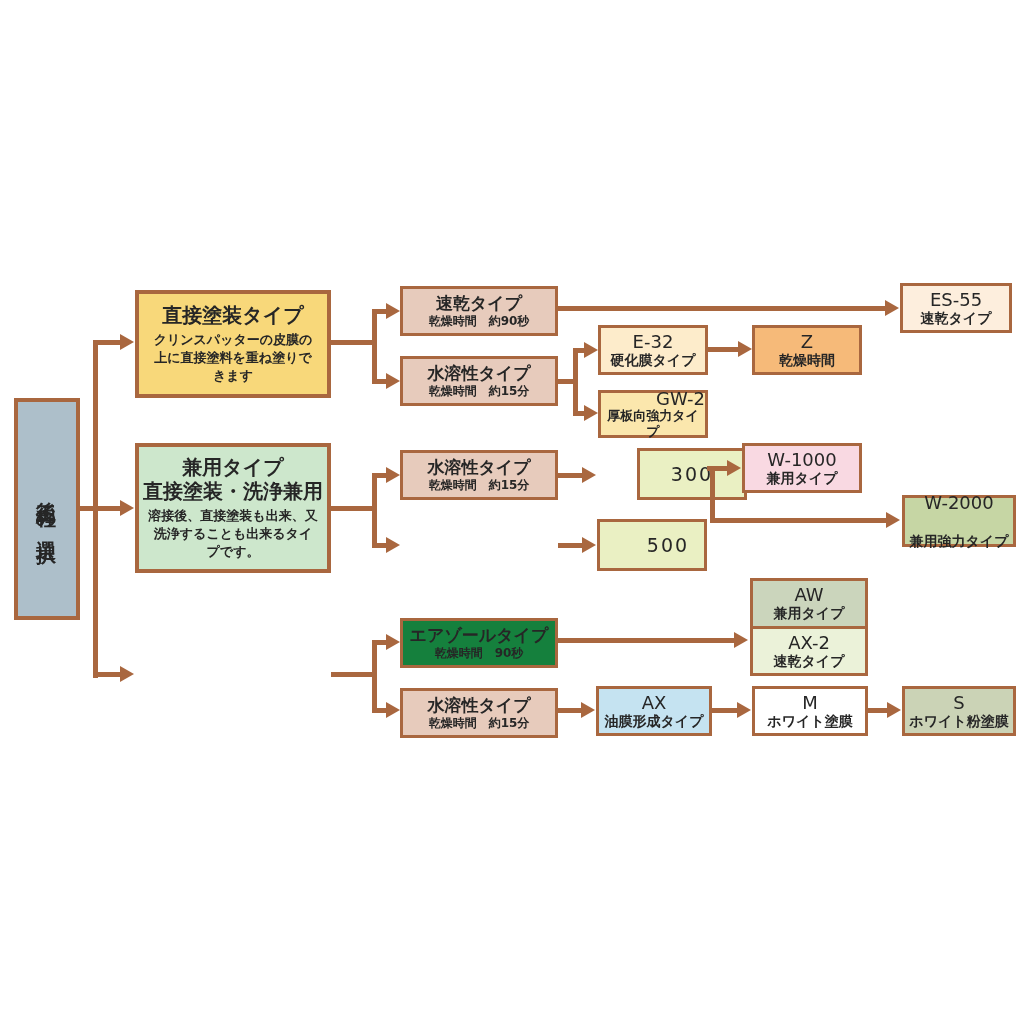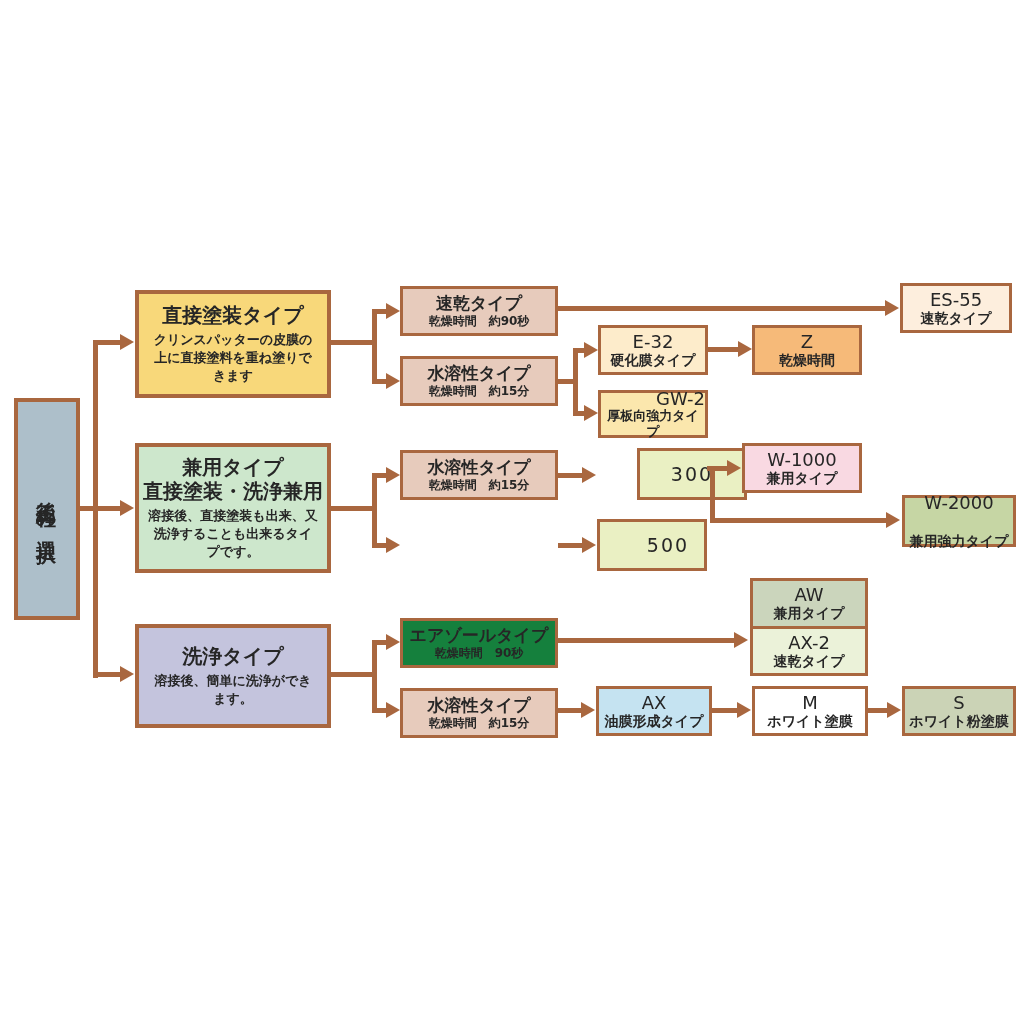--- a/index.html
+++ b/index.html
@@ -44,24 +44,20 @@
     <div class="cat-title">直接塗装タイプ</div>
     <div class="cat-body">クリンスパッターの皮膜の上に直接塗料を重ね塗りできます</div>
   </div>
 
   <div class="box bigbox" style="left:135px;top:443px;width:196px;height:130px;background:#cde7cc;">
     <div class="cat-title">兼用タイプ</div>
     <div class="cat-title">直接塗装・洗浄兼用</div>
     <div class="cat-body">溶接後、直接塗装も出来、又洗浄することも出来るタイプです。</div>
   </div>
 
-  <div class="box bigbox" style="left:135px;top:624px;width:196px;height:104px;background:#c4c4dd;">
-    <div class="cat-title">洗浄タイプ</div>
-    <div class="cat-body">溶接後、簡単に洗浄ができます。</div>
-  </div>
 
   <div class="ln" style="left:331px;top:340px;width:46px;height:5px;"></div>
   <div class="ln" style="left:372px;top:309px;width:5px;height:75px;"></div>
   <div class="ln" style="left:372px;top:309px;width:16px;height:5px;"></div>
   <div class="ar" style="left:386px;top:303px;"></div>
   <div class="ln" style="left:372px;top:379px;width:16px;height:5px;"></div>
   <div class="ar" style="left:386px;top:373px;"></div>
 
   <div class="box" style="left:400px;top:286px;width:158px;height:50px;background:#e7cbbc;">
     <div class="p-title">速乾タイプ</div>

